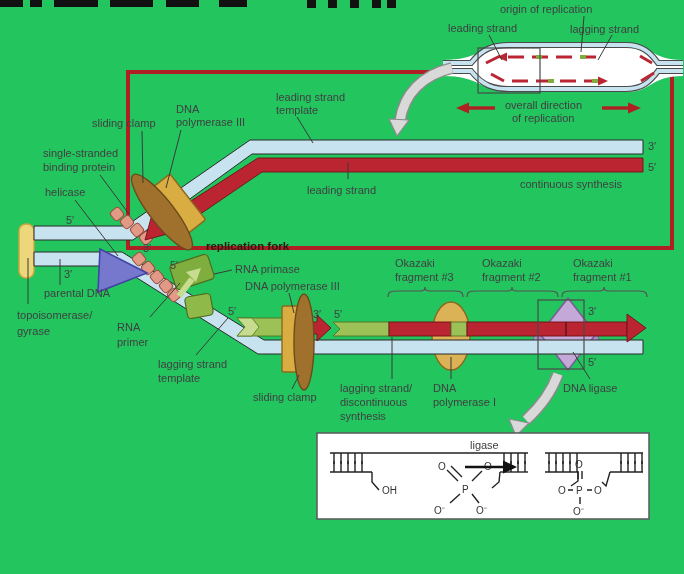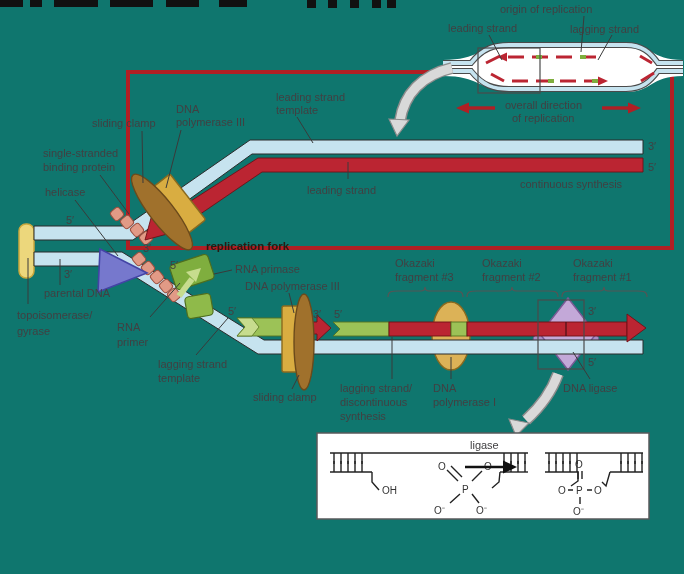--- a/index.html
+++ b/index.html
@@ -1,16 +1,16 @@
 <!DOCTYPE html>
 <html style="--c_blue: #c6e3ef; --c_blue2: #aed3e0; --c_red: #bb2532; --c_boxred: #b01f24; --c_yellow: #d9ad41; --c_brown: #a0712c; --c_topo: #ecd77c; --c_green: #7fae3e; --c_green_l: #c7dc8e; --c_primer: #9cc257; --c_pink: #e29a86; --c_heli: #7678cd; --c_lig: #c3a8d8; --c_lig2: #a98fc6; --c_pol1: #dcb257; --c_gray: #d9d9d9;"><head>
 <meta charset="utf-8">
 <style>
   html,body{margin:0;padding:0;background:#fff;}
-  #stage{position:relative;width:684px;height:574px;background:#0f766e;overflow:hidden;}
+  #stage{position:relative;width:684px;height:574px;background:#22c55e;overflow:hidden;}
   svg{display:block;}
   .lbl{font:11px "Liberation Sans",sans-serif;fill:#414042;}
   .lbl-b{font:bold 11.5px "Liberation Sans",sans-serif;fill:#2a1a12;}
   .chem{font:10px "Liberation Sans",sans-serif;fill:#333;}
   .ln{stroke:#3a3a3a;stroke-width:1;fill:none;}
   .brace{stroke:#555;stroke-width:1.2;fill:none;}
   .blue{fill:var(--c_blue);stroke:#2b2b2b;stroke-width:1;}
   .red{fill:var(--c_red);stroke:#6f1016;stroke-width:0.9;}
   .green{fill:var(--c_primer);stroke:#55731f;stroke-width:0.9;}
   .pink{fill:var(--c_pink);stroke:#9c5040;stroke-width:1;}

